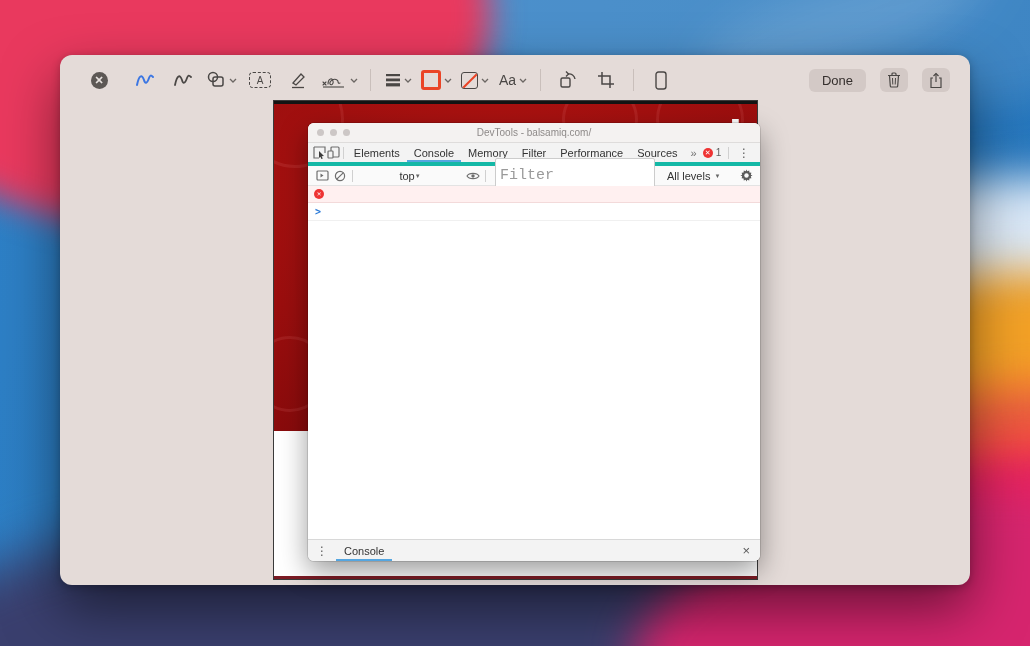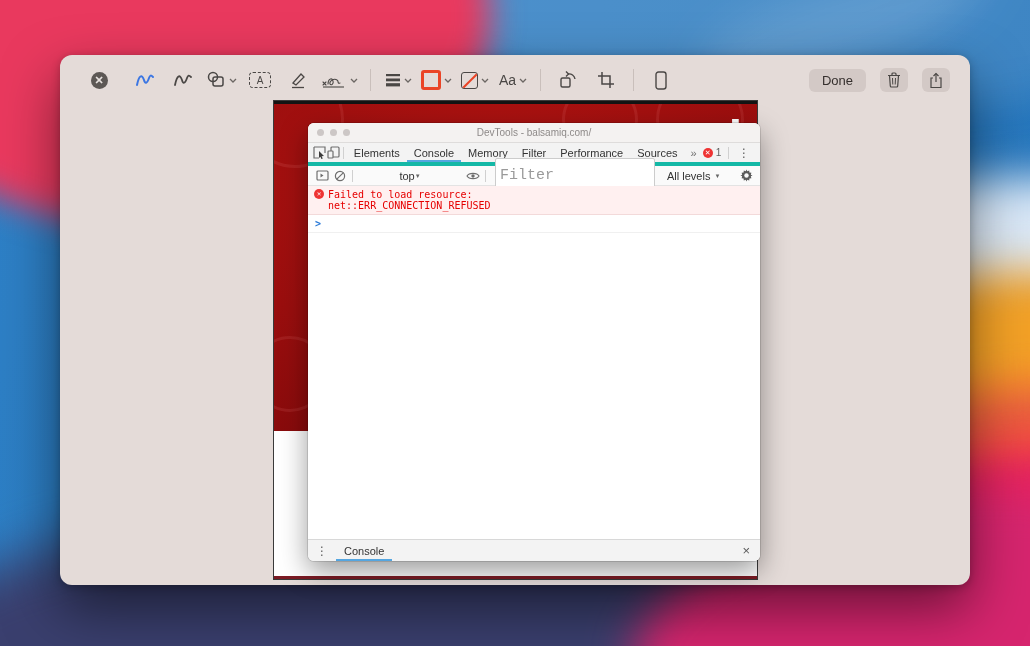--- a/index.html
+++ b/index.html
@@ -330,24 +330,20 @@
         <span class="gear">
           <svg width="13" height="13" viewBox="0 0 13 13">
             <path d="M6.5 0.5 L7.3 2.2 L9.2 1.6 L9.4 3.6 L11.4 3.8 L10.8 5.7 L12.5 6.5 L10.8 7.3 L11.4 9.2 L9.4 9.4 L9.2 11.4 L7.3 10.8 L6.5 12.5 L5.7 10.8 L3.8 11.4 L3.6 9.4 L1.6 9.2 L2.2 7.3 L0.5 6.5 L2.2 5.7 L1.6 3.8 L3.6 3.6 L3.8 1.6 L5.7 2.2 Z" fill="#5a5a5a"></path>
             <circle cx="6.5" cy="6.5" r="2.2" fill="#fafafa"></circle>
           </svg>
         </span>
       </div>
 
       <div class="dt-error">
         <span class="err-ic">✕</span>
-        <span class="err-msg">
-          <div>Failed to load resource:</div>
-          <div>net::ERR_CONNECTION_REFUSED</div>
-        </span>
       </div>
 
       <div class="dt-prompt">
         <span>&gt;</span>
       </div>
 
       <div class="dt-body"></div>
 
       <div class="dt-drawer">
         <span class="drawer-kebab">⋮</span>

